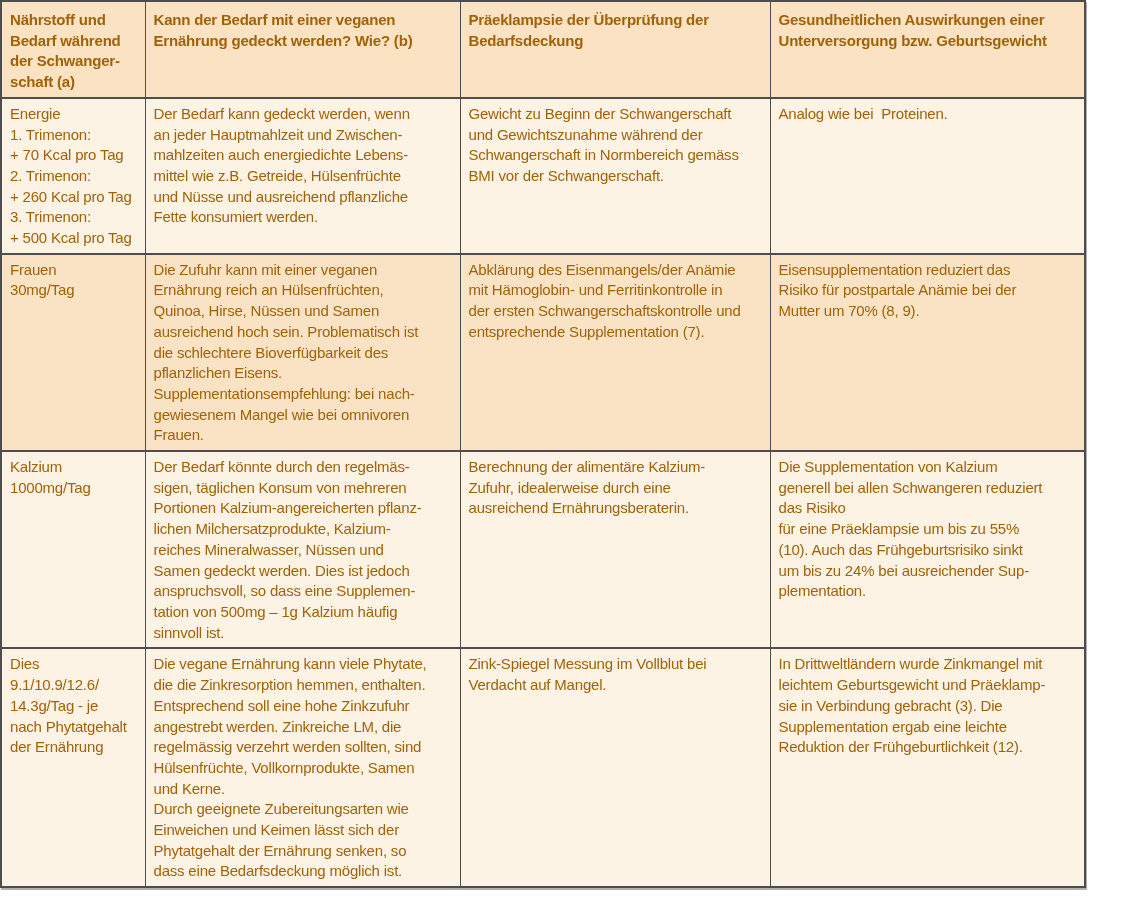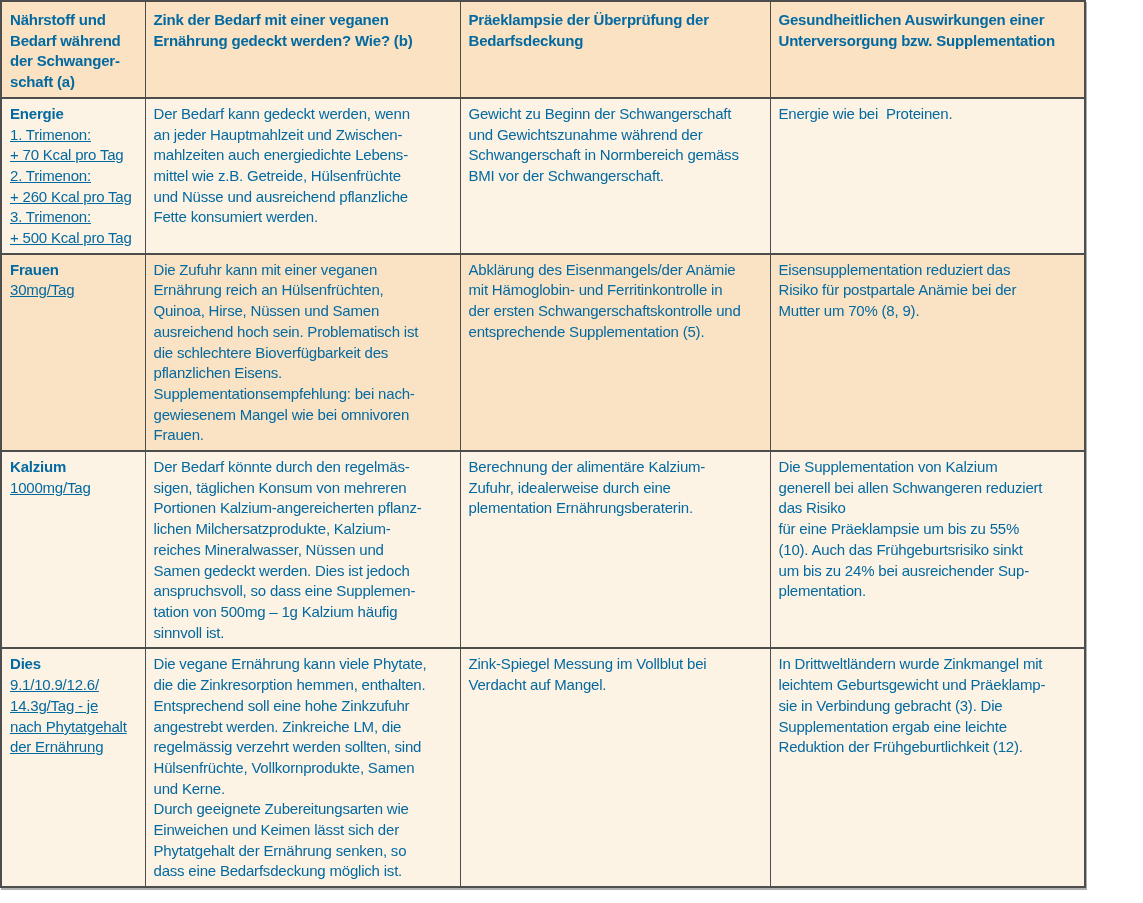--- a/index.html
+++ b/index.html
@@ -6,21 +6,21 @@
     margin: 0;
     padding: 0;
     background: #ffffff;
   }
   .page {
     position: relative;
     width: 1143px;
     height: 903px;
     background: #ffffff;
     font-family: "Liberation Sans", "DejaVu Sans", sans-serif;
-    color: #0369a1;
+    color: #a16207;
   }
   table.nutrition-table {
     border-collapse: collapse;
     table-layout: fixed;
     margin: 0;
     border: 2px solid #4d4d4d;
     box-shadow: 1px 2px 0 rgba(110,110,110,0.55);
     background: #fdf3e4;
   }
   .nutrition-table th,
@@ -40,106 +40,105 @@
   }
   .nutrition-table th {
     font-weight: bold;
     padding-top: 8px;
     background: #fae2c2;
   }
   .nutrition-table tr.shaded td {
     background: #fae3c5;
   }
   .nutrient-name {
-    font-weight: bold;
+    font-weight: normal;
     display: block;
   }
   .nutrient-req {
     display: block;
-    text-decoration: underline;
   }
 </style>
 </head>
 <body>
 
 <div class="page">
   <table class="nutrition-table">
     <colgroup>
       <col style="width:144px">
       <col style="width:315px">
       <col style="width:310px">
       <col style="width:315px">
     </colgroup>
     <thead>
       <tr style="height:93px">
         <th>Nährstoff und
 Bedarf während
 der Schwanger-
 schaft (a)</th>
-        <th>Zink der Bedarf mit einer veganen
+        <th>Kann der Bedarf mit einer veganen
 Ernährung gedeckt werden? Wie? (b)</th>
         <th>Präeklampsie der Überprüfung der
 Bedarfsdeckung</th>
         <th>Gesundheitlichen Auswirkungen einer
-Unterversorgung bzw. Supplementation</th>
+Unterversorgung bzw. Geburtsgewicht</th>
       </tr>
     </thead>
     <tbody>
       <tr style="height:152px">
         <td><span class="nutrient-name">Energie</span><span class="nutrient-req">1. Trimenon:
 + 70 Kcal pro Tag
 2. Trimenon:
 + 260 Kcal pro Tag
 3. Trimenon:
 + 500 Kcal pro Tag</span></td>
         <td>Der Bedarf kann gedeckt werden, wenn
 an jeder Hauptmahlzeit und Zwischen-
 mahlzeiten auch energiedichte Lebens-
 mittel wie z.B. Getreide, Hülsenfrüchte
 und Nüsse und ausreichend pflanzliche
 Fette konsumiert werden.</td>
         <td>Gewicht zu Beginn der Schwangerschaft
 und Gewichtszunahme während der
 Schwangerschaft in Normbereich gemäss
 BMI vor der Schwangerschaft.</td>
-        <td>Energie wie bei  Proteinen.</td>
+        <td>Analog wie bei  Proteinen.</td>
       </tr>
       <tr style="height:195px" class="shaded">
         <td><span class="nutrient-name">Frauen</span><span class="nutrient-req">30mg/Tag</span></td>
         <td>Die Zufuhr kann mit einer veganen
 Ernährung reich an Hülsenfrüchten,
 Quinoa, Hirse, Nüssen und Samen
 ausreichend hoch sein. Problematisch ist
 die schlechtere Bioverfügbarkeit des
 pflanzlichen Eisens.
 Supplementationsempfehlung: bei nach-
 gewiesenem Mangel wie bei omnivoren
 Frauen.</td>
         <td>Abklärung des Eisenmangels/der Anämie
 mit Hämoglobin- und Ferritinkontrolle in
 der ersten Schwangerschaftskontrolle und
-entsprechende Supplementation (5).</td>
+entsprechende Supplementation (7).</td>
         <td>Eisensupplementation reduziert das
 Risiko für postpartale Anämie bei der
 Mutter um 70% (8, 9).</td>
       </tr>
       <tr style="height:197px">
         <td><span class="nutrient-name">Kalzium</span><span class="nutrient-req">1000mg/Tag</span></td>
         <td>Der Bedarf könnte durch den regelmäs-
 sigen, täglichen Konsum von mehreren
 Portionen Kalzium-angereicherten pflanz-
 lichen Milchersatzprodukte, Kalzium-
 reiches Mineralwasser, Nüssen und
 Samen gedeckt werden. Dies ist jedoch
 anspruchsvoll, so dass eine Supplemen-
 tation von 500mg – 1g Kalzium häufig
 sinnvoll ist.</td>
         <td>Berechnung der alimentäre Kalzium-
 Zufuhr, idealerweise durch eine
-plementation Ernährungsberaterin.</td>
+ausreichend Ernährungsberaterin.</td>
         <td>Die Supplementation von Kalzium
 generell bei allen Schwangeren reduziert
 das Risiko
 für eine Präeklampsie um bis zu 55%
 (10). Auch das Frühgeburtsrisiko sinkt
 um bis zu 24% bei ausreichender Sup-
 plementation.</td>
       </tr>
       <tr style="height:238px">
         <td><span class="nutrient-name">Dies</span><span class="nutrient-req">9.1/10.9/12.6/

